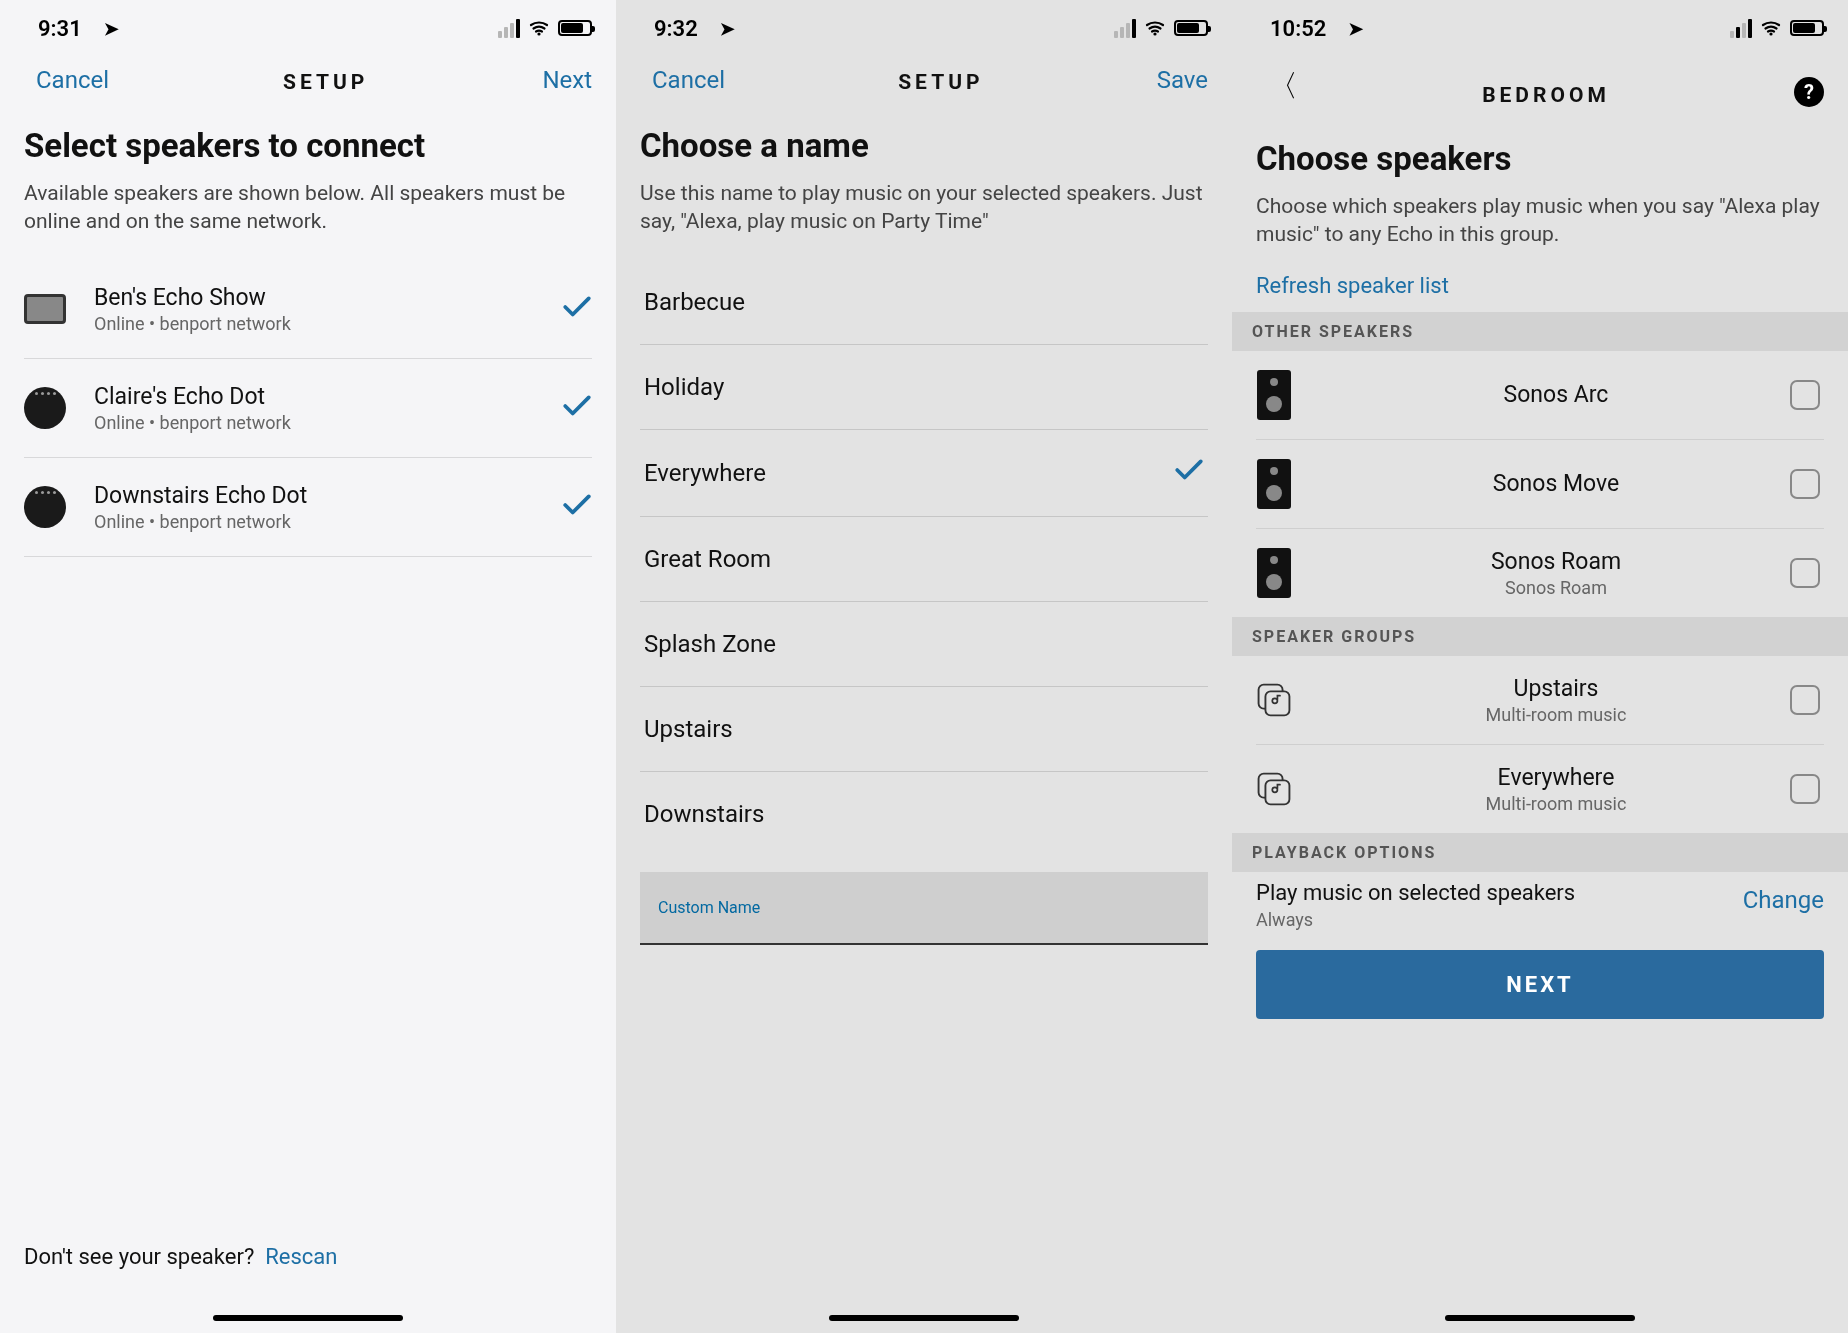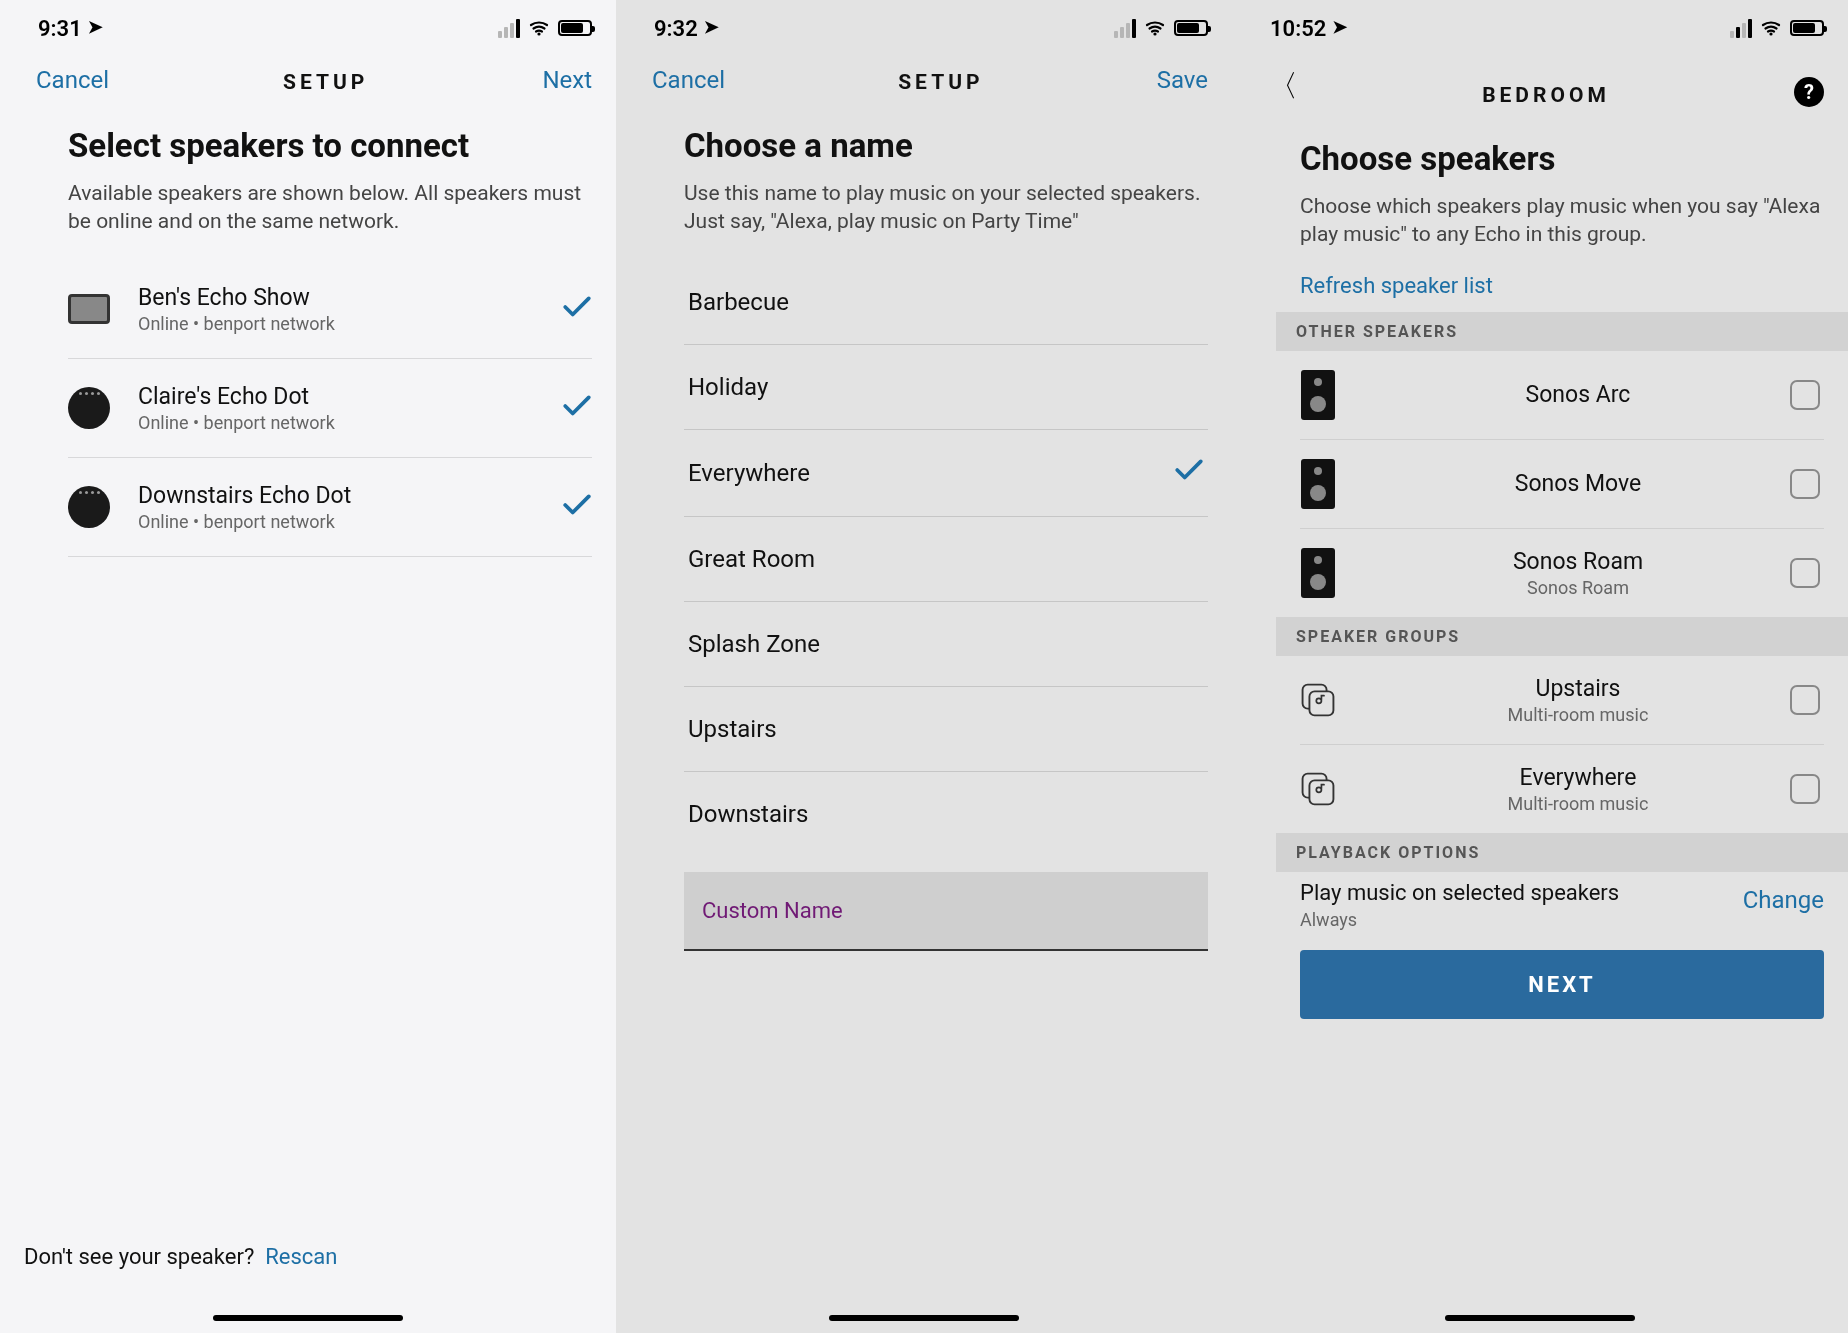--- a/index.html
+++ b/index.html
@@ -26,21 +26,21 @@
     .status-bar {
       display: flex;
       justify-content: space-between;
       align-items: center;
       padding: 10px 24px 6px 38px;
       height: 52px;
       font-size: 22px;
       font-weight: 600;
       color: #000;
     }
-    .status-left { display: flex; gap: 6px; }
+    .status-left { display: flex; align-items: center; gap: 22px; }
     .status-right { display: flex; align-items: center; gap: 8px; }
     .loc-arrow { font-size: 18px; }
 
     
     .sig { display: flex; align-items: flex-end; gap: 2px; }
     .sig span { width: 4px; background: #b6b6b6; border-radius: 1px; }
     .sig span:nth-child(1){height:7px;} .sig span:nth-child(2){height:11px;}
     .sig span:nth-child(3){height:15px;background:#000;} .sig span:nth-child(4){height:19px;background:#000;}
     .sig.weak span:nth-child(3){background:#b6b6b6;} .sig.weak span:nth-child(4){background:#000;}
     .sig.alt span:nth-child(1){background:#b6b6b6;} .sig.alt span:nth-child(2){background:#000;}
@@ -67,21 +67,21 @@
       letter-spacing: 4px;
       color: #111;
     }
     .nav-back { font-size: 30px; font-weight: 300; }
     .nav-help {
       width: 30px; height: 30px; background: #000; color: #fff; border-radius: 50%;
       display: flex; align-items: center; justify-content: center; font-size: 20px; font-weight: 700;
     }
 
     
-    .content { padding: 0 24px; margin-left: 44px; }
+    .content { padding: 0 24px; }
     h1.page-title { font-size: 33px; font-weight: 700; margin: 12px 0 14px 0; color: #111;}
     .page-subtitle { font-size: 21px; color: #444; line-height: 1.35; margin-bottom: 24px; }
 
     
     .speaker-row {
       display: flex;
       align-items: center;
       padding: 24px 0;
       border-bottom: 1px solid #d8d8da;
     }
@@ -112,22 +112,22 @@
       border-bottom:1px solid #c6c6c6;
       display:flex;
       justify-content:space-between;
       align-items:center;
     }
     .name-row:last-of-type { border-bottom:none; }
     .custom-name {
       margin-top: 16px;
       background:#cfcfcf;
       padding: 26px 18px;
-      font-size:22px;
-      color:#701a75;
+      font-size:16px;
+      color:#0369a1;
       border-bottom:2px solid #333;
     }
 
     
     .link-refresh { color:#1d6fa5; font-size:22px; display:block; padding-bottom: 14px;}
     .section-hdr { background:#d2d2d2; padding: 10px 20px; font-size:16px; font-weight:700; letter-spacing:2px; color:#555; margin: 0 -24px;}
     .s3-row { display:flex; align-items:center; padding:18px 4px 18px 0; border-bottom:1px solid #cfcfcf; margin:0;text-align:center; }
     .s3-row:last-child { border-bottom:none; }
     .s3-icon { width:36px; height:52px; margin-right:30px; display:flex; align-items:center; justify-content:center; }
     .sonos-icon { width:34px; height:50px; background:#111; border-radius:3px; position:relative;}

